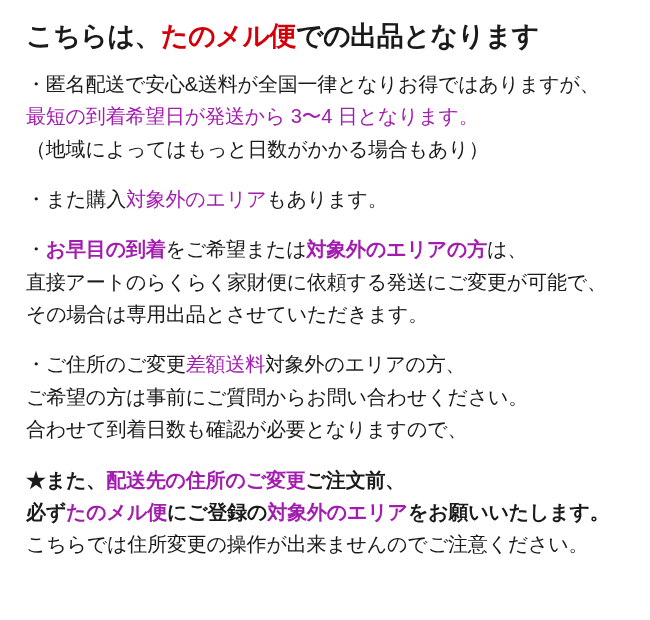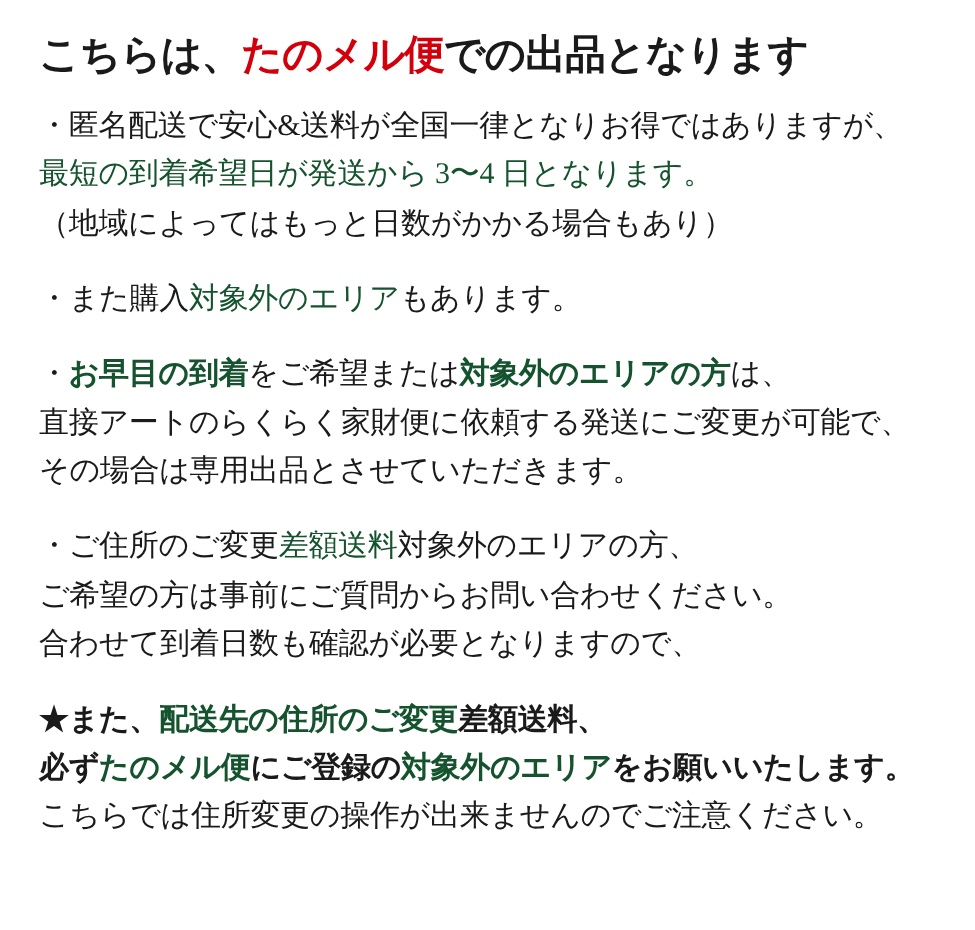--- a/index.html
+++ b/index.html
@@ -13,21 +13,20 @@
     font-family: "Liberation Sans", sans-serif;
     color: #1a1a1a;
     overflow: hidden;
   }
   .page {
     position: relative;
     width: 650px;
     height: 620px;
     box-sizing: border-box;
     padding: 20px 26px 0 26px;
-    font-family: Liberation Serif, serif;
   }
   .title {
     font-size: 27px;
     font-weight: bold;
     letter-spacing: -0.5px;
     line-height: 1.25;
     margin: 0 0 8px 0;
     white-space: nowrap;
   }
   .title .red {
@@ -43,21 +42,21 @@
     letter-spacing: -0.2px;
   }
   .para:last-child {
     margin-bottom: 0;
   }
   .line {
     display: block;
     white-space: nowrap;
   }
   .red {
-    color: #14532d;
+    color: #a21caf;
   }
   .bold {
     font-weight: bold;
   }
 </style>
 </head>
 <body>
 
 <div class="page">
 
@@ -78,19 +77,19 @@
         <span class="line"><span>・</span><span class="red bold">お早目の到着</span><span>をご希望または</span><span class="red bold">対象外のエリアの方</span><span>は、</span></span>
         <span class="line"><span>直接アートのらくらく家財便に依頼する発送にご変更が可能で、</span></span>
         <span class="line"><span>その場合は専用出品とさせていただきます。</span></span>
       </p>
       <p class="para">
         <span class="line"><span>・ご住所のご変更</span><span class="red">差額送料</span><span>対象外のエリアの方、</span></span>
         <span class="line"><span>ご希望の方は事前にご質問からお問い合わせください。</span></span>
         <span class="line"><span>合わせて到着日数も確認が必要となりますので、</span></span>
       </p>
       <p class="para">
-        <span class="line"><span class="bold">★また、</span><span class="red bold">配送先の住所のご変更</span><span class="bold">差額送料、</span></span>
+        <span class="line"><span class="bold">★また、</span><span class="red bold">配送先の住所のご変更</span><span class="bold">ご注文前、</span></span>
         <span class="line"><span class="bold">必ず</span><span class="red bold">たのメル便</span><span class="bold">にご登録の</span><span class="red bold">対象外のエリア</span><span class="bold">をお願いいたします。</span></span>
         <span class="line"><span>こちらでは住所変更の操作が出来ませんのでご注意ください。</span></span>
       </p>
     </div>
 
 </div>
 
 </body></html>

